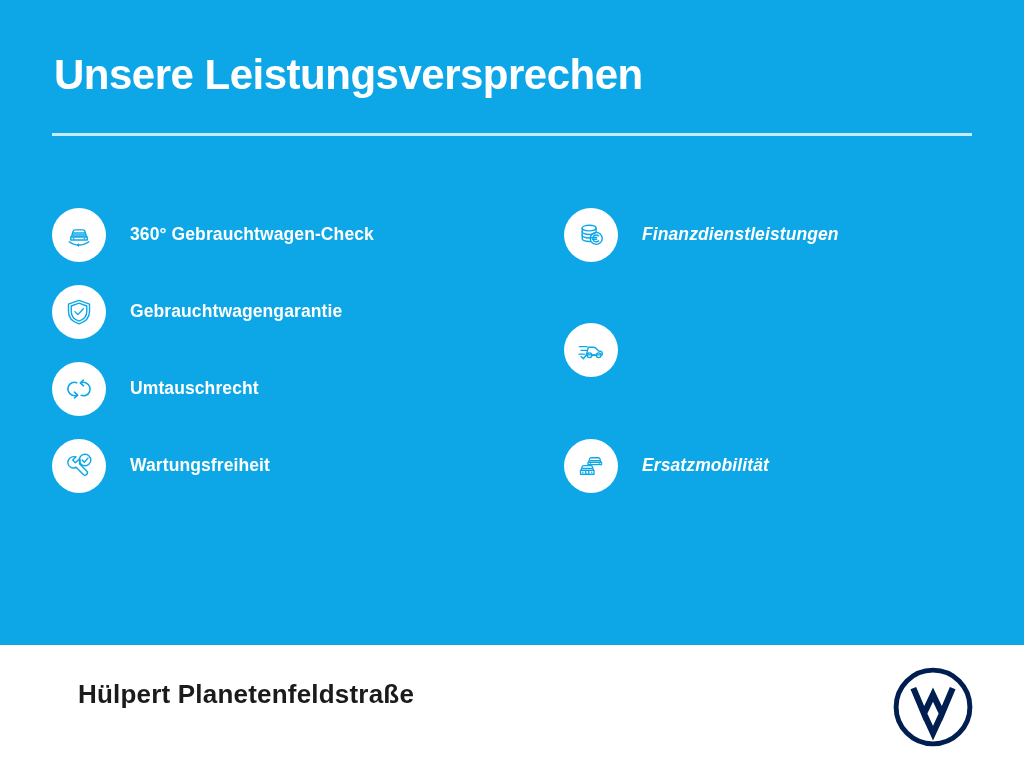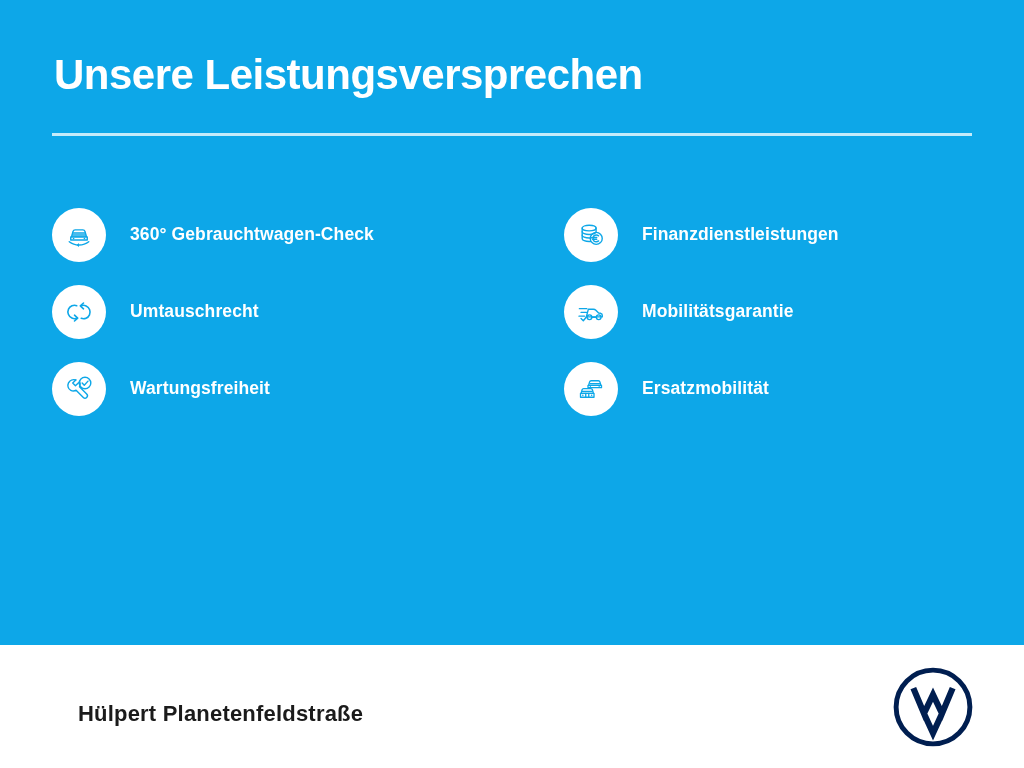--- a/index.html
+++ b/index.html
@@ -61,21 +61,21 @@
   }
 
   .feature-col {
     width: 512px;
     display: flex;
     flex-direction: column;
     justify-content: space-between;
   }
 
   .feature-col.left  { padding-left: 52px; }
-  .feature-col.right { padding-left: 52px; }
+  .feature-col.right { padding-left: 52px; font-style: italic; }
 
   .feature-item {
     display: flex;
     align-items: center;
     height: 77px;
   }
 
   .feature-icon {
     flex: 0 0 auto;
     width: 54px;
@@ -108,22 +108,22 @@
     left: 0;
     top: 645px;
     width: 1024px;
     height: 123px;
     background: #ffffff;
   }
 
   .footer-name {
     position: absolute;
     left: 78px;
-    top: 56px;
-    font-size: 22px;
+    top: 34px;
+    font-size: 26px;
     font-weight: bold;
     color: #1b1b1b;
     white-space: nowrap;
     letter-spacing: 0.2px;
   }
 
   .footer-logo {
     position: absolute;
     left: 892px;
     top: 666px;
@@ -159,20 +159,32 @@
               <circle cx="10.2" cy="19.7" r="0.9" fill="#0DA7E8" stroke="none"></circle>
               <circle cx="21.8" cy="19.7" r="0.9" fill="#0DA7E8" stroke="none"></circle>
               <path d="M5.6 23.2 C8.6 25.6 12.1 26.7 16 26.7 C19.9 26.7 23.4 25.6 26.4 23.2"></path>
               <path d="M13.4 26.9 L16 24.6 L16 28.9 Z" fill="#0DA7E8" stroke="none"></path>
             </svg>
           </span>
           <span class="feature-label">360° Gebrauchtwagen-Check</span>
         </div>
 
 
+        <div class="feature-item">
+          <span class="feature-icon">
+            <svg viewBox="0 0 32 32" fill="none" stroke="#0DA7E8" stroke-width="1.5" stroke-linecap="round" stroke-linejoin="round">
+              <path d="M16 3.6 L27.2 7.6 L27.2 15.5 C27.2 21.8 22.6 26.6 16 28.6
+                       C9.4 26.6 4.8 21.8 4.8 15.5 L4.8 7.6 Z"></path>
+              <path d="M16 6.6 L24.3 9.6 L24.3 15.5 C24.3 20.4 20.9 24.1 16 25.7
+                       C11.1 24.1 7.7 20.4 7.7 15.5 L7.7 9.6 Z"></path>
+              <path d="M11.6 15.6 L14.8 18.8 L20.6 12.6"></path>
+            </svg>
+          </span>
+          <span class="feature-label">Gebrauchtwagengarantie</span>
+        </div>
 
         <div class="feature-item">
           <span class="feature-icon">
             <svg viewBox="0 0 32 32" fill="none" stroke="#0DA7E8" stroke-width="1.7" stroke-linecap="round" stroke-linejoin="round">
               <path d="M13.6 9.3 C10.2 8.1 6.3 9.6 4.8 13 C3.2 16.6 4.8 20.9 8.4 22.5
                        C10.2 23.3 12.1 23.3 13.8 22.6"></path>
               <path d="M11.2 19.4 L14.6 22.6 L11.2 25.6"></path>
               <path d="M18.4 22.7 C21.8 23.9 25.7 22.4 27.2 19 C28.8 15.4 27.2 11.1 23.6 9.5
                        C21.8 8.7 19.9 8.7 18.2 9.4"></path>
               <path d="M20.8 12.6 L17.4 9.4 L20.8 6.4"></path>
@@ -225,21 +237,20 @@
                        L26.4 17.4 C27.3 17.6 28 18.4 28 19.4 L28 21.2 L11 21.2 Z"></path>
               <circle cx="14.4" cy="21.6" r="2.5"></circle>
               <circle cx="24.2" cy="21.6" r="2.5"></circle>
               <path d="M16.9 21.6 L21.7 21.6"></path>
               <path d="M3.6 12.4 L11.6 12.4"></path>
               <path d="M5.4 16.4 L11.2 16.4"></path>
               <path d="M3.2 20.4 L9 20.4"></path>
               <path d="M5.4 23 L7.8 25.4 L12.6 19.4"></path>
             </svg>
           </span>
-          <span class="feature-label">Mobilitätsgarantie</span>
         </div>
 
         <div class="feature-item">
           <span class="feature-icon">
             <svg viewBox="0 0 32 32" fill="none" stroke="#0DA7E8" stroke-width="1.4" stroke-linecap="round" stroke-linejoin="round">
               <path d="M13.4 12.2 L14.5 8.4 C14.7 7.7 15.4 7.2 16.1 7.2 L23.9 7.2
                        C24.6 7.2 25.3 7.7 25.5 8.4 L26.6 12.2 Z"></path>
               <path d="M12.8 12.2 L27.2 12.2 L27.2 14.6 L12.8 14.6 Z"></path>
               <circle cx="15.3" cy="13.5" r="0.7" fill="#0DA7E8" stroke="none"></circle>
               <circle cx="24.7" cy="13.5" r="0.7" fill="#0DA7E8" stroke="none"></circle>

